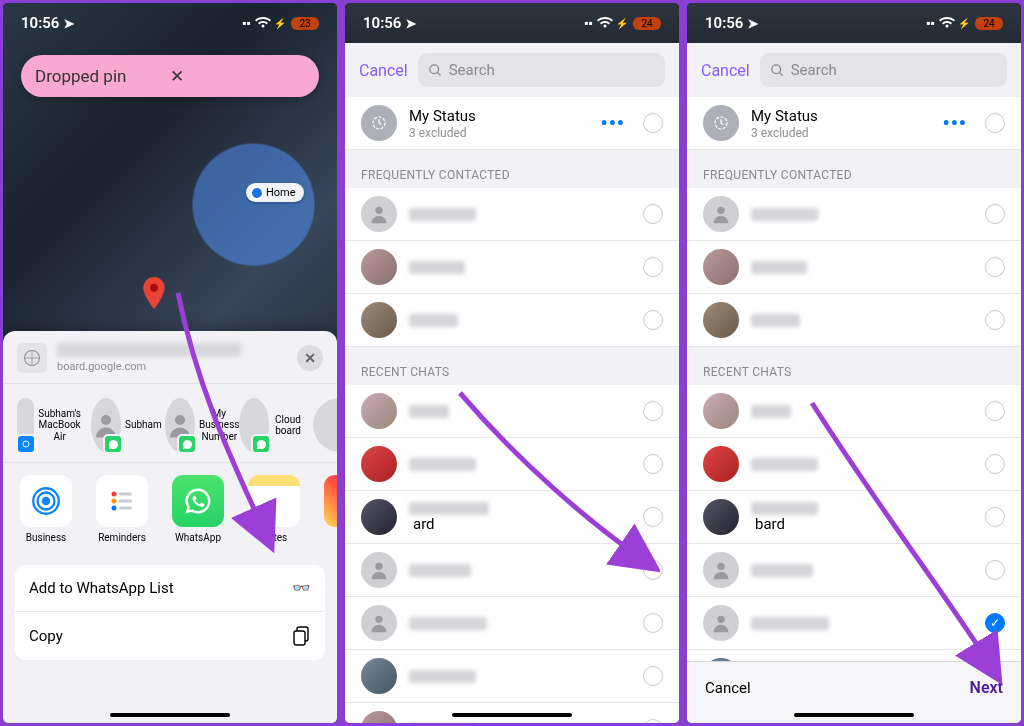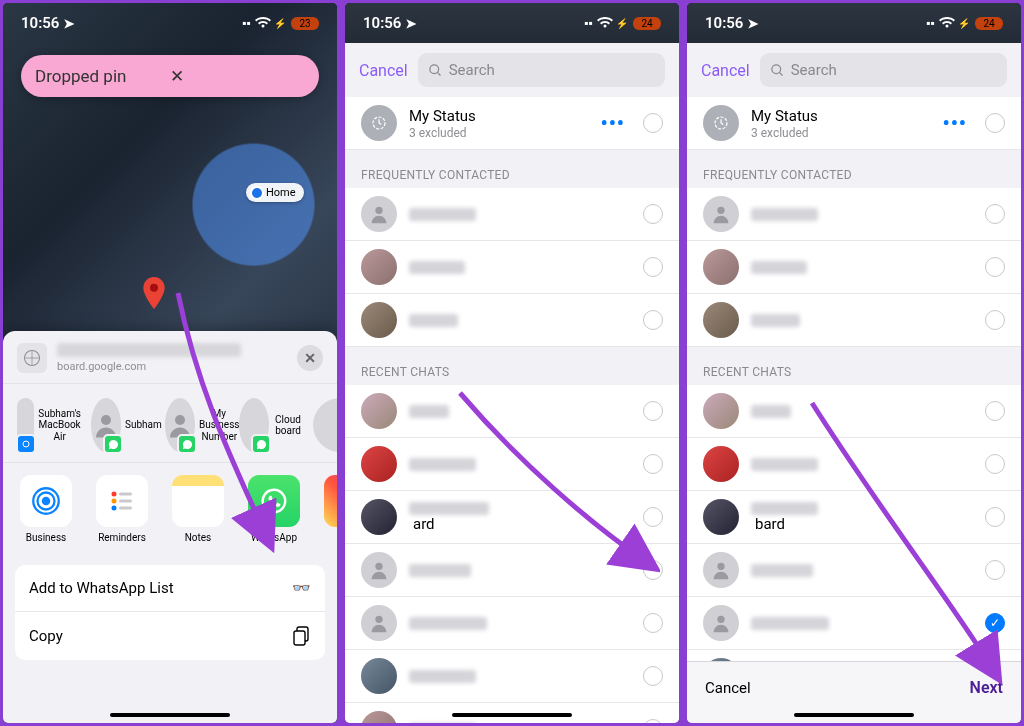--- a/index.html
+++ b/index.html
@@ -388,31 +388,31 @@
                 <circle cx="7" cy="15" r="2.5" fill="#ff9500"></circle>
                 <circle cx="7" cy="22" r="2.5" fill="#007aff"></circle>
                 <rect x="12" y="6.5" width="13" height="3" rx="1.5" fill="#c9c9ce"></rect>
                 <rect x="12" y="13.5" width="13" height="3" rx="1.5" fill="#c9c9ce"></rect>
                 <rect x="12" y="20.5" width="13" height="3" rx="1.5" fill="#c9c9ce"></rect>
               </svg>
           </div>
           <div class="app-label">Reminders</div>
         </div>
         <div class="app-item">
-          <div class="app-icon" style="background:linear-gradient(#ffe076 0 22%,#fff 22%)"></div>
-          <div class="app-label">Notes</div>
-        </div>
-        <div class="app-item">
           <div class="app-icon" style="background:linear-gradient(#4be36c,#25d366)">
             <svg width="30" height="30" viewBox="0 0 24 24">
                 <path d="M12 2a10 10 0 00-8.6 15.1L2 22l5-1.3A10 10 0 1012 2zm0 18a8 8 0 01-4.1-1.1l-.3-.2-2.9.8.8-2.8-.2-.3A8 8 0 1112 20z" fill="#fff"></path>
                 <path d="M16.5 14.2c-.2-.1-1.4-.7-1.6-.8s-.4-.1-.5.1-.6.8-.7.9-.3.2-.5.1a6.5 6.5 0 01-3.2-2.8c-.2-.4.2-.4.7-1.3.1-.2 0-.3 0-.5s-.5-1.3-.7-1.7c-.2-.4-.4-.4-.5-.4h-.5c-.2 0-.4.1-.6.3-.2.2-.8.8-.8 1.9s.8 2.2.9 2.4 1.7 2.6 4.1 3.6c1.5.6 2 .7 2.8.6.4 0 1.4-.6 1.6-1.1.2-.6.2-1 .1-1.1s-.2-.2-.5-.2z" fill="#fff"></path>
               </svg>
           </div>
           <div class="app-label">WhatsApp</div>
+        </div>
+        <div class="app-item">
+          <div class="app-icon" style="background:linear-gradient(#ffe076 0 22%,#fff 22%)"></div>
+          <div class="app-label">Notes</div>
         </div>
         <div class="app-item">
           <div class="app-icon" style="background:linear-gradient(45deg,#fd5,#ff543e,#c837ab)"></div>
 
         </div>
       </div>
 
       <div class="action-list">
         <div class="action-item">
           <span>Add to WhatsApp List</span>

